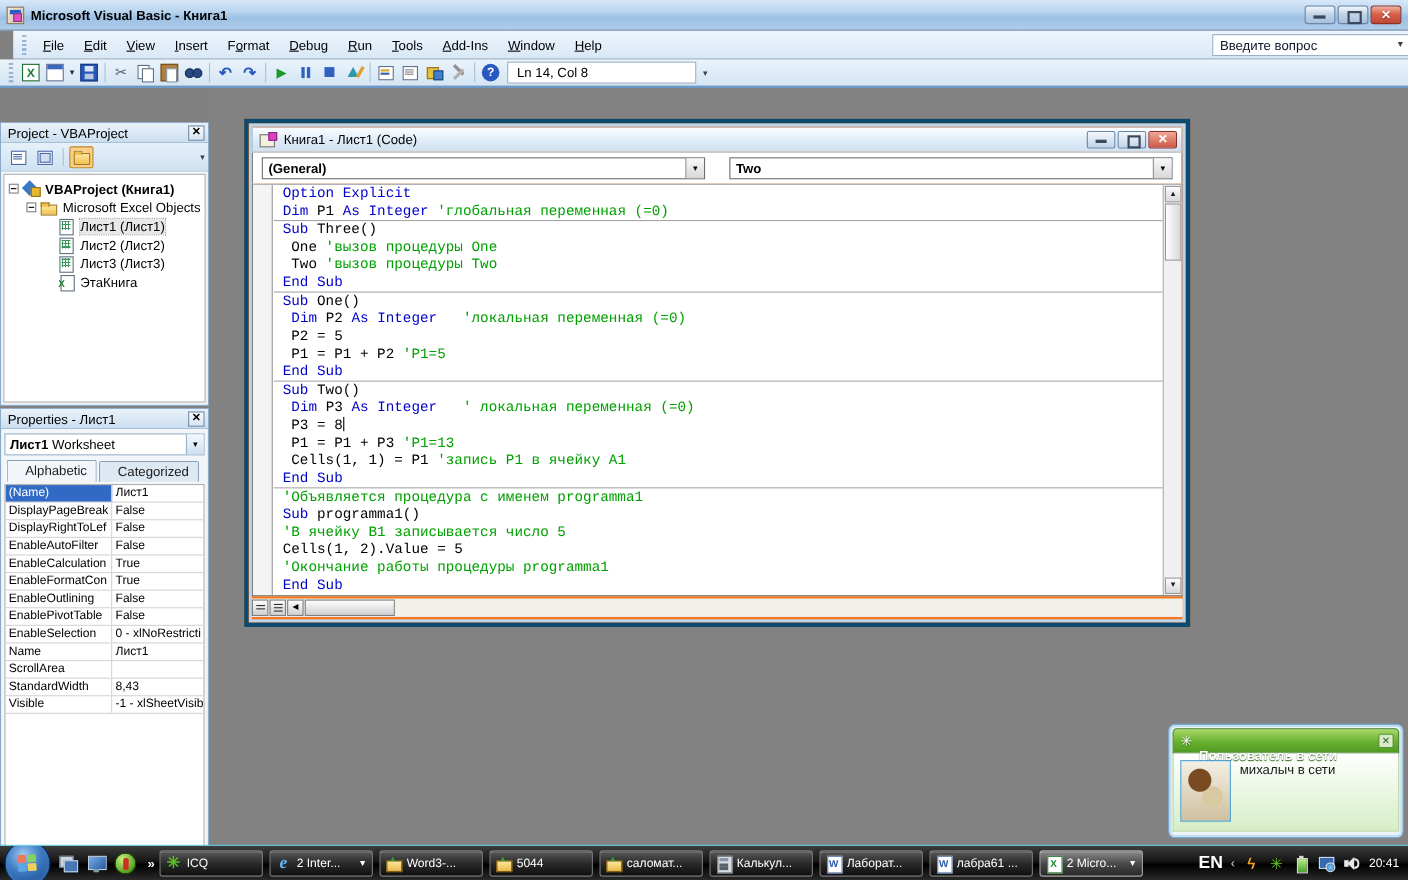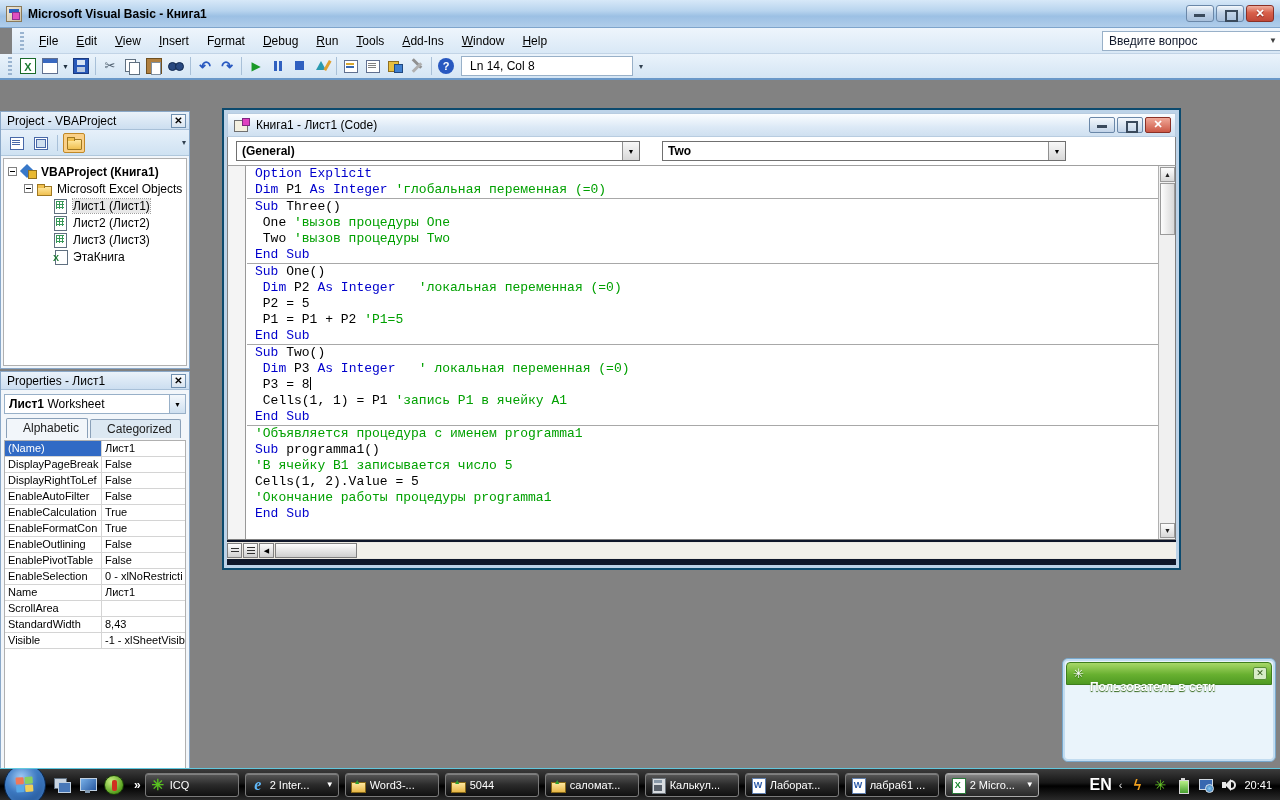--- a/index.html
+++ b/index.html
@@ -128,22 +128,22 @@
   .ptab { padding:2px 8px 0 16px; font-size:12px; border:1px solid #8aa0b8; border-bottom:none; background:#dce8f2; border-radius:2px 2px 0 0; margin-right:2px; color:#202020; }
   .ptab.active { background:#f2f6fa; position:relative; top:-1px; height:20px; z-index:2; }
   .props-grid { position:absolute; left:3px; right:3px; top:68px; bottom:3px; background:#fff; border:1px solid #b0b0b0; overflow:hidden; }
   .prow { display:flex; height:16px; border-bottom:1px solid #d4d4d4; font-size:11px; }
   .prow .pname { width:97px; border-right:1px solid #d4d4d4; padding:1px 0 0 3px; white-space:nowrap; overflow:hidden; }
   .prow .pval { flex:1; padding:1px 0 0 3px; white-space:nowrap; overflow:hidden; }
   .prow.sel .pname { background:#316ac5; color:#fff; }
 
   
   .mdi { position:absolute; left:190px; top:80px; width:1090px; height:688px; background:#828282; }
-  .codewin { position:absolute; left:32px; top:28px; width:959px; height:462px;
-    background:#0f172a; border:2px solid #0c4a6e; box-shadow:0 0 0 3px #bdd3e8 inset; padding:3px; }
+  .codewin { position:absolute; left:32px; top:28px; width:860px; height:462px;
+    background:#f97316; border:4px solid #0c4a6e; box-shadow:0 0 0 3px #bdd3e8 inset; padding:3px; }
   .cw-title { height:24px; background:linear-gradient(180deg,#fbfdff,#dcE9f6 60%,#cfe0f0); border:1px solid #b8cce0;
     display:flex; align-items:center; padding:0 4px 0 6px; font-size:12px; }
   .cw-icon { width:16px; height:14px; position:relative; margin-right:6px; }
   .cw-icon::before { content:""; position:absolute; left:0; top:2px; width:12px; height:10px; background:#f4f0e0; border:1px solid #707070; }
   .cw-icon::after { content:""; position:absolute; right:0; top:0; width:6px; height:6px; background:#e040c0; border:1px solid #802880; }
   .cw-btns { margin-left:auto; display:flex; gap:2px; }
   .cw-btn { width:26px; height:16px; border-radius:2px; border:1px solid #6a87a8; background:linear-gradient(180deg,#f4f8fc,#c2d4e8); position:relative; }
   .cw-btn.close { background:linear-gradient(180deg,#f0a898,#cc5846); border-color:#8a3026; }
   .cw-btn.minimize::before { content:""; position:absolute; left:7px; bottom:4px; width:10px; height:3px; background:#3a4a5c; }
   .cw-btn.restore::before { content:""; position:absolute; left:8px; top:3px; width:8px; height:8px; border:2px solid #3a4a5c; }
@@ -502,20 +502,21 @@
           <div class="code-line"><span class="tok-n"> Two </span><span class="tok-c">'вызов процедуры Two</span></div>
           <div class="code-line"><span class="tok-k">End Sub</span></div>
           <div class="code-line sep"><span class="tok-k">Sub </span><span class="tok-n">One()</span></div>
           <div class="code-line"><span class="tok-n"> </span><span class="tok-k">Dim </span><span class="tok-n">P2 </span><span class="tok-k">As Integer</span><span class="tok-n">   </span><span class="tok-c">'локальная переменная (=0)</span></div>
           <div class="code-line"><span class="tok-n"> P2 = 5</span></div>
           <div class="code-line"><span class="tok-n"> P1 = P1 + P2 </span><span class="tok-c">'P1=5</span></div>
           <div class="code-line"><span class="tok-k">End Sub</span></div>
           <div class="code-line sep"><span class="tok-k">Sub </span><span class="tok-n">Two()</span></div>
           <div class="code-line"><span class="tok-n"> </span><span class="tok-k">Dim </span><span class="tok-n">P3 </span><span class="tok-k">As Integer</span><span class="tok-n">   </span><span class="tok-c">' локальная переменная (=0)</span></div>
           <div class="code-line"><span class="tok-n"> P3 = 8</span><span class="caret"></span></div>
+          <div class="code-line"><span class="tok-n"> P1 = P1 + P3 </span><span class="tok-c">'P1=13</span></div>
           <div class="code-line"><span class="tok-n"> Cells(1, 1) = P1 </span><span class="tok-c">'запись P1 в ячейку A1</span></div>
           <div class="code-line"><span class="tok-k">End Sub</span></div>
           <div class="code-line sep"><span class="tok-c">'Объявляется процедура с именем programma1</span></div>
           <div class="code-line"><span class="tok-k">Sub </span><span class="tok-n">programma1()</span></div>
           <div class="code-line"><span class="tok-c">'В ячейку B1 записывается число 5</span></div>
           <div class="code-line"><span class="tok-n">Cells(1, 2).Value = 5</span></div>
           <div class="code-line"><span class="tok-c">'Окончание работы процедуры programma1</span></div>
           <div class="code-line"><span class="tok-k">End Sub</span></div>
         </div>
       <div class="vscroll">
@@ -533,20 +534,24 @@
     </div>
   </div>
 </div>
 
 <div class="popup">
   <div class="pop-head">
     <span class="pop-flower">✳</span>
     <span class="pop-title">Пользователь в сети</span>
     <span class="pop-close">✕</span>
   </div>
+  <div class="pop-body">
+    <span class="pop-avatar"></span>
+    <span class="pop-msg">михалыч в сети</span>
+  </div>
 </div>
 
 <div class="taskbar">
   <span class="start-orb">
     <span class="orb-flag">
         <span></span>
         <span></span>
         <span></span>
         <span></span>
       </span>

